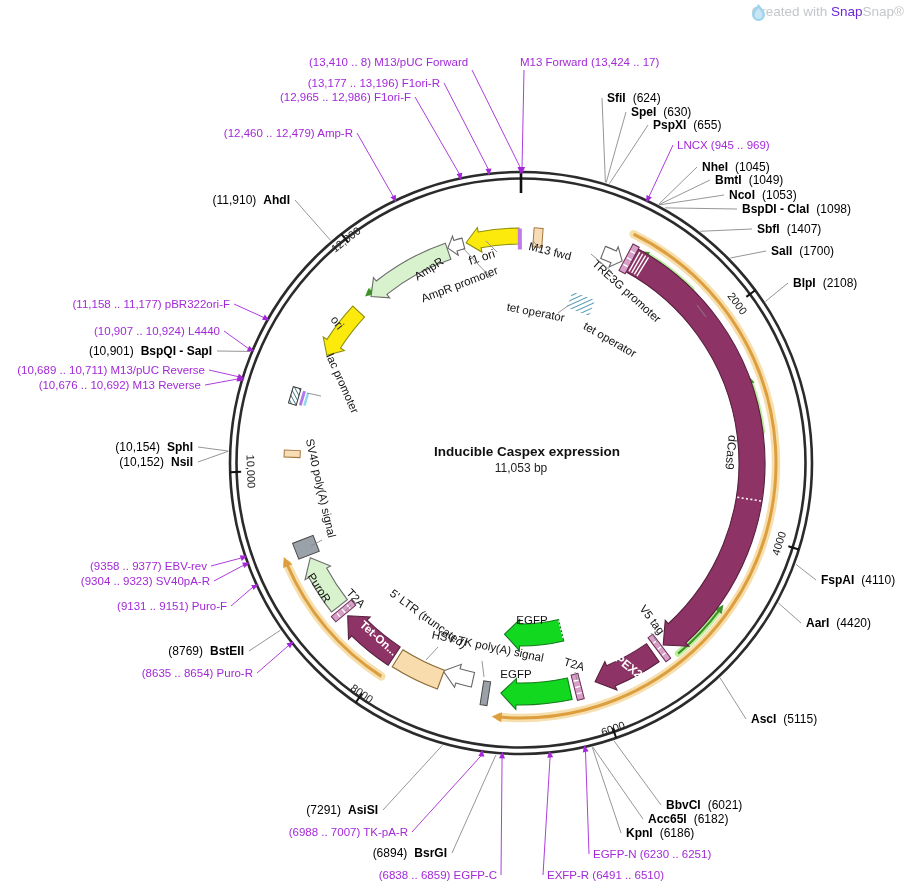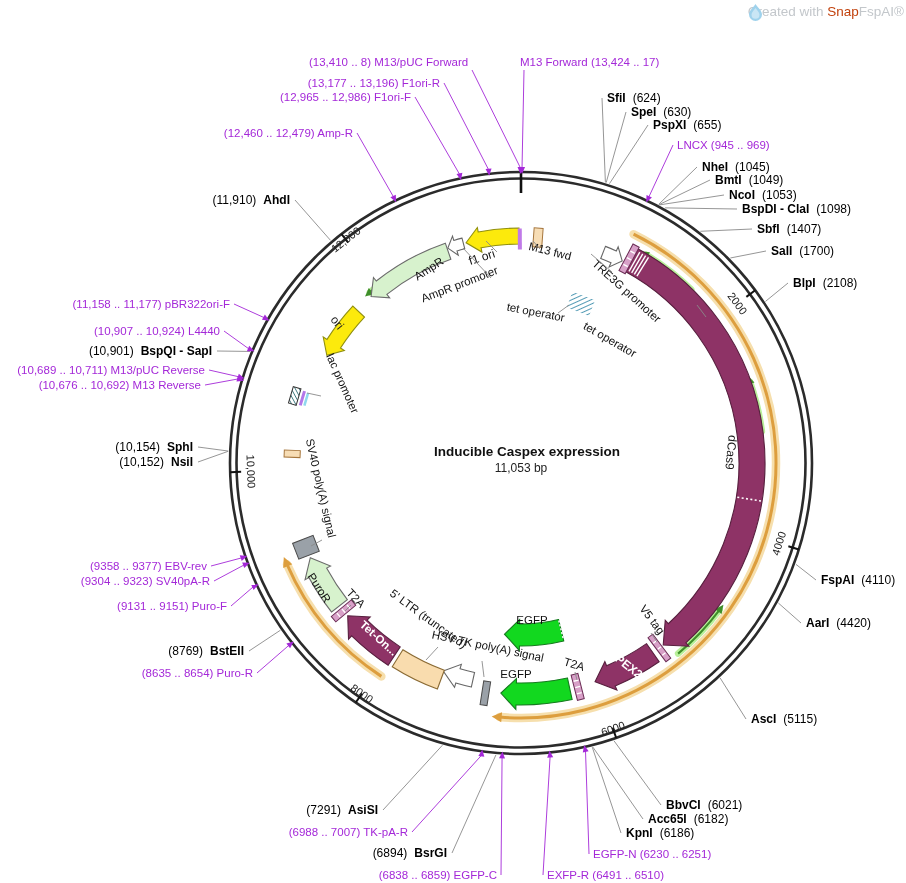--- a/index.html
+++ b/index.html
@@ -5,21 +5,21 @@
   html,body{margin:0;padding:0;background:#fff;}
   .stage{position:relative;width:906px;height:883px;background:#ffffff;overflow:hidden;
          font-family:"Liberation Sans","DejaVu Sans",sans-serif;}
   svg{position:absolute;left:0;top:0;font-family:"Liberation Sans","DejaVu Sans",sans-serif;}
   .center-title{position:absolute;left:521px;top:462px;transform:translate(-50%,-58%);
                 text-align:center;white-space:nowrap;}
   .center-title .t{font-size:13.5px;font-weight:bold;color:#111;padding-left:12px;}
   .center-title .s{font-size:12px;color:#222;margin-top:2px;}
   .watermark{position:absolute;top:4px;right:2px;display:flex;align-items:center;gap:6px;
              font-size:13.5px;color:#c3c7cb;}
-  .watermark .snap{color:#c2410c;}
+  .watermark .snap{color:#6d28d9;}
 </style>
 </head>
 <body>
 
 <div class="stage">
   <svg id="plasmid-svg" width="906" height="883" viewBox="0 0 906 883">
     <defs>
       <pattern id="hatch-blue" patternUnits="userSpaceOnUse" width="4" height="4" patternTransform="rotate(45)">
         <rect width="4" height="4" fill="#ffffff"></rect>
         <line x1="0" y1="0" x2="0" y2="4" stroke="#3f90ad" stroke-width="1.8"></line>
@@ -271,15 +271,15 @@
   <div class="center-title">
     <div class="t">Inducible Caspex expression</div>
     <div class="s">11,053 bp</div>
   </div>
 
   <div class="watermark">
     <svg width="15" height="17" viewBox="0 0 15 17">
       <path d="M7.5 0 C9.5 3.5 14 6.5 14 10.5 A6.5 6.5 0 1 1 1 10.5 C1 6.5 5.5 3.5 7.5 0 Z" fill="#9fd2ec"></path>
       <path d="M7.5 4 C8.8 6.2 11.5 8.2 11.5 10.7 A4 4 0 1 1 3.5 10.7 C3.5 8.2 6.2 6.2 7.5 4 Z" fill="#c9e6f5"></path>
     </svg>
-    <span><span>Created with </span><span class="snap">Snap</span><span>FspAI®</span></span>
+    <span><span>Created with </span><span class="snap">Snap</span><span>Snap®</span></span>
   </div>
 </div>
 
 </body></html>

